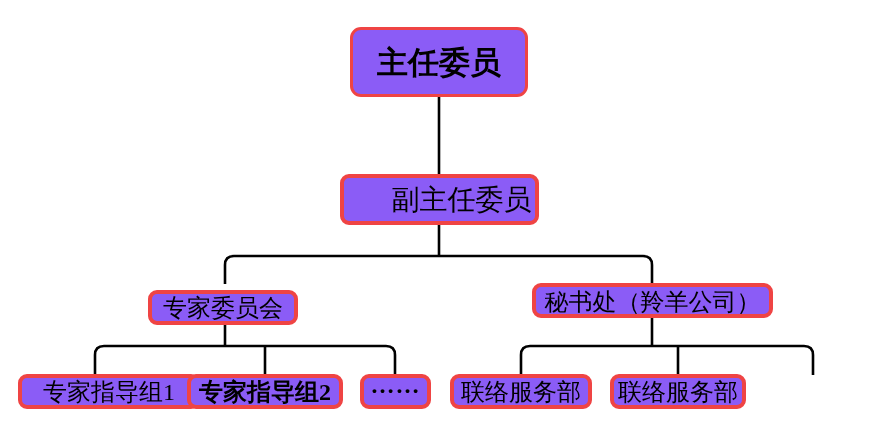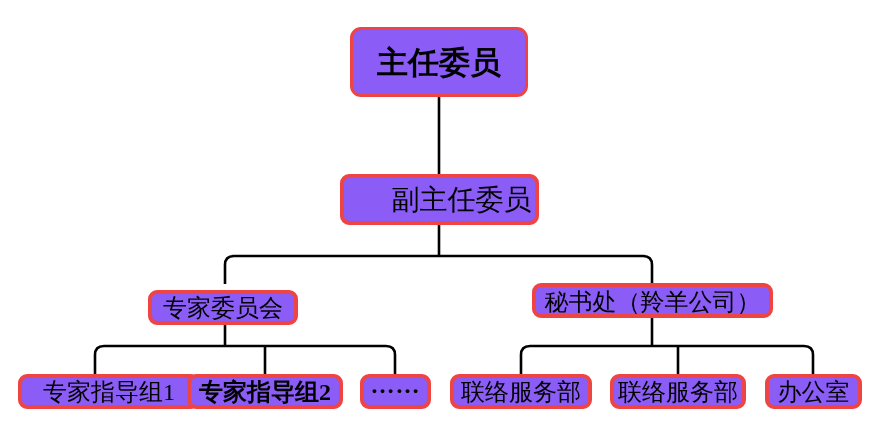--- a/index.html
+++ b/index.html
@@ -109,17 +109,14 @@
   </div>
 
   <div class="node n-liaison">
     <span class="lbl">联络服务部</span>
   </div>
 
   <div class="node n-research">
     <span class="lbl">联络服务部</span>
   </div>
 
-  <div class="node n-office">
-    <span class="lbl">办公室</span>
-  </div>
 
 </div>
 
 </body></html>

